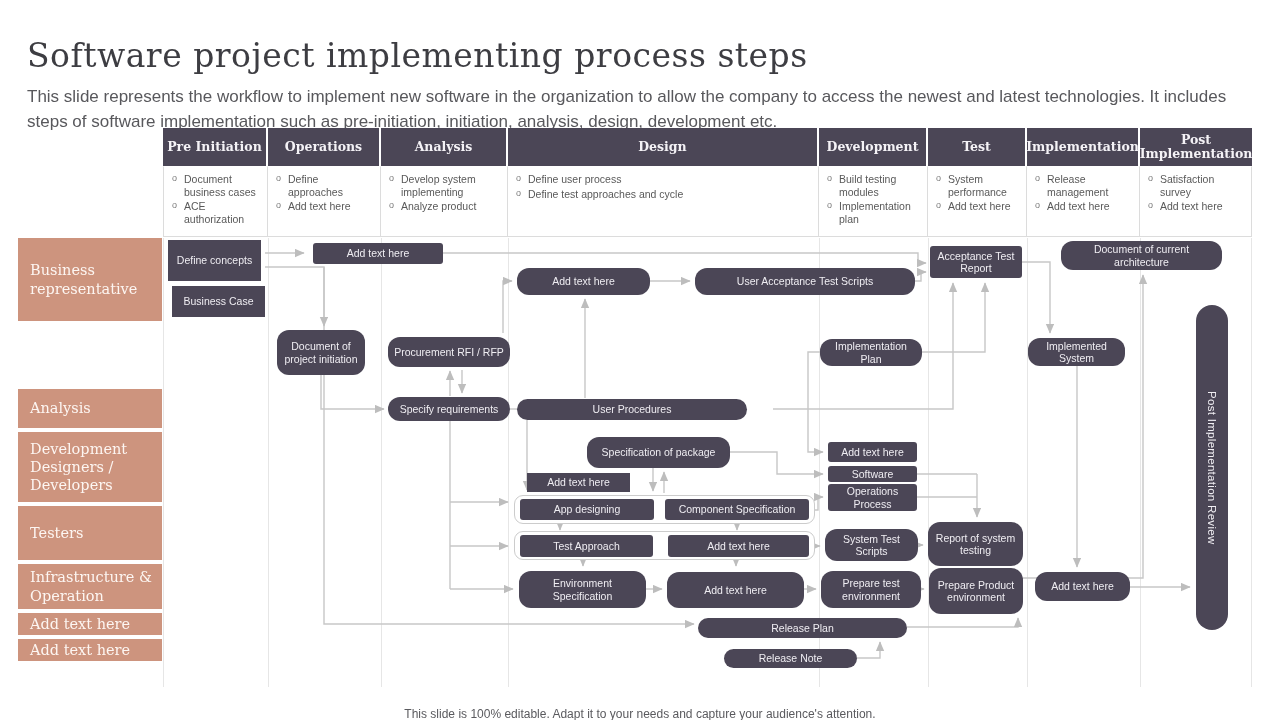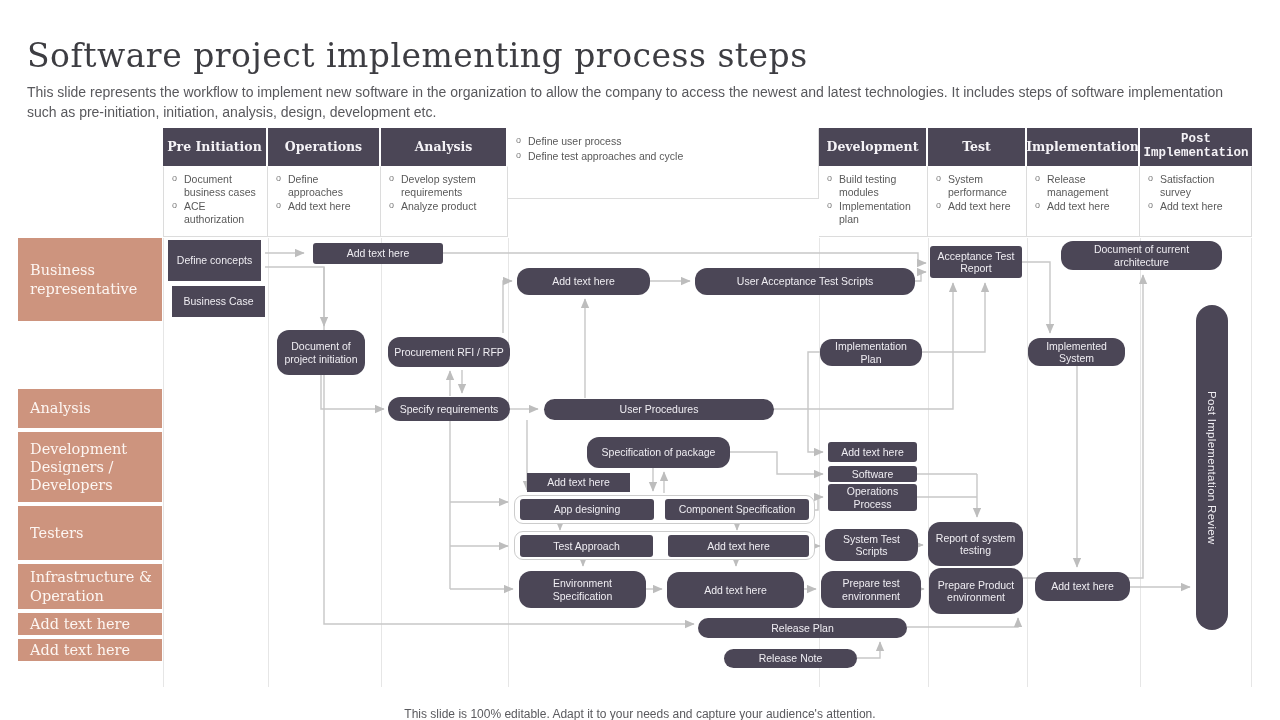--- a/index.html
+++ b/index.html
@@ -1,32 +1,32 @@
 <!DOCTYPE html>
 <html><head>
 <meta charset="utf-8">
 <style>
   html,body{margin:0;padding:0;background:#ffffff;}
   .slide{position:relative;width:1280px;height:720px;background:#ffffff;overflow:hidden;
          font-family:"Liberation Sans",sans-serif;}
   
   .title{position:absolute;left:27px;top:14px;font-family:"DejaVu Serif",serif;
          font-size:33px;font-weight:400;color:#3d3d42;letter-spacing:.5px;}
-  .subtitle{position:absolute;left:27px;top:68px;width:1226px;font-size:14px;
+  .subtitle{position:absolute;left:27px;top:68px;width:1226px;font-size:17px;
             line-height:1.45;color:#58585c;}
   .footer{position:absolute;left:0;top:695px;width:100%;text-align:center;
           font-size:12px;color:#5a5a5e;}
   
   .ptable{position:absolute;left:163px;top:128px;width:1089px;display:flex;}
   .pcol{display:flex;flex-direction:column;box-sizing:border-box;}
   .phead{height:38px;background:#4B4656;color:#f4f2f6;display:flex;align-items:center;
          justify-content:center;text-align:center;font-family:"DejaVu Serif",serif;
          font-weight:700;font-size:12.5px;line-height:1.1;border-right:2px solid #ffffff;
          box-sizing:border-box;padding:0 4px;}
-  .pcol:last-child .phead{border-right:none;font-family:Liberation Mono, monospace;}
+  .pcol:last-child .phead{border-right:none;}
   .pbody{height:71px;box-sizing:border-box;border-right:1px solid #dcdcdc;
          border-bottom:1px solid #dcdcdc;border-top:1px solid #ffffff;padding:6px 4px 0 8px;}
   .pcol:first-child .pbody{border-left:1px solid #dcdcdc;}
   .pbody ul{margin:0;padding:0;list-style:none;}
   .pbody li{display:flex;gap:7px;font-size:10.5px;line-height:1.2;color:#595959;margin-bottom:2px;}
   .pbody li .blt{flex:0 0 auto;font-size:9px;color:#7a7a7a;}
   
   .lane{position:absolute;left:18px;width:144px;background:#CD947E;color:#fdf6f2;
         font-family:"DejaVu Serif",serif;font-size:14.5px;line-height:1.25;
         display:flex;align-items:center;box-sizing:border-box;padding:2px 8px 2px 12px;}
@@ -81,30 +81,31 @@
             </li>
       </ul>
         </div>
     </div>
     <div class="pcol" style="width:127px">
       <div class="phead">Analysis</div>
       <div class="pbody">
           <ul>
         <li>
               <span class="blt">o</span>
-              <span>Develop system requirements</span>
+              <span>Develop system implementing</span>
             </li>
         <li>
               <span class="blt">o</span>
               <span>Analyze product</span>
             </li>
       </ul>
         </div>
     </div>
     <div class="pcol" style="width:311px">
+      <div class="phead">Design</div>
       <div class="pbody">
           <ul>
         <li>
               <span class="blt">o</span>
               <span>Define user process</span>
             </li>
         <li>
               <span class="blt">o</span>
               <span>Define test approaches and cycle</span>
             </li>
@@ -249,21 +250,21 @@
   </svg>
 
   <div class="fb sq" style="left:168px;top:240px;width:93px;height:41px">Define concepts</div>
   <div class="fb sq" style="left:172px;top:286px;width:93px;height:31px">Business Case</div>
   <div class="fb r3" style="left:313px;top:243px;width:130px;height:21px">Add text here</div>
   <div class="fb" style="left:277px;top:330px;width:88px;height:45px">Document of project initiation</div>
   <div class="fb" style="left:388px;top:337px;width:122px;height:30px">Procurement RFI / RFP</div>
   <div class="fb" style="left:388px;top:397px;width:122px;height:24px">Specify requirements</div>
   <div class="fb" style="left:517px;top:268px;width:133px;height:27px">Add text here</div>
   <div class="fb" style="left:695px;top:268px;width:220px;height:27px">User Acceptance Test Scripts</div>
-  <div class="fb" style="left:544px;top:399px;width:230px;height:21px">User Procedures</div>
+  <div class="fb" style="left:517px;top:399px;width:230px;height:21px">User Procedures</div>
   <div class="fb" style="left:587px;top:437px;width:143px;height:31px">Specification of package</div>
   <div class="fb sq" style="left:527px;top:473px;width:103px;height:19px">Add text here</div>
   <div class="grp" style="left:514px;top:495px;width:301px;height:29px"></div>
   <div class="fb r3" style="left:520px;top:499px;width:134px;height:21px">App designing</div>
   <div class="fb r3" style="left:665px;top:499px;width:144px;height:21px">Component Specification</div>
   <div class="fb r3" style="left:828px;top:442px;width:89px;height:20px">Add text here</div>
   <div class="fb r3" style="left:828px;top:466px;width:89px;height:16px">Software</div>
   <div class="fb r3" style="left:828px;top:484px;width:89px;height:27px">Operations Process</div>
   <div class="fb" style="left:820px;top:339px;width:102px;height:27px">Implementation Plan</div>
   <div class="grp" style="left:514px;top:531px;width:301px;height:29px"></div>

